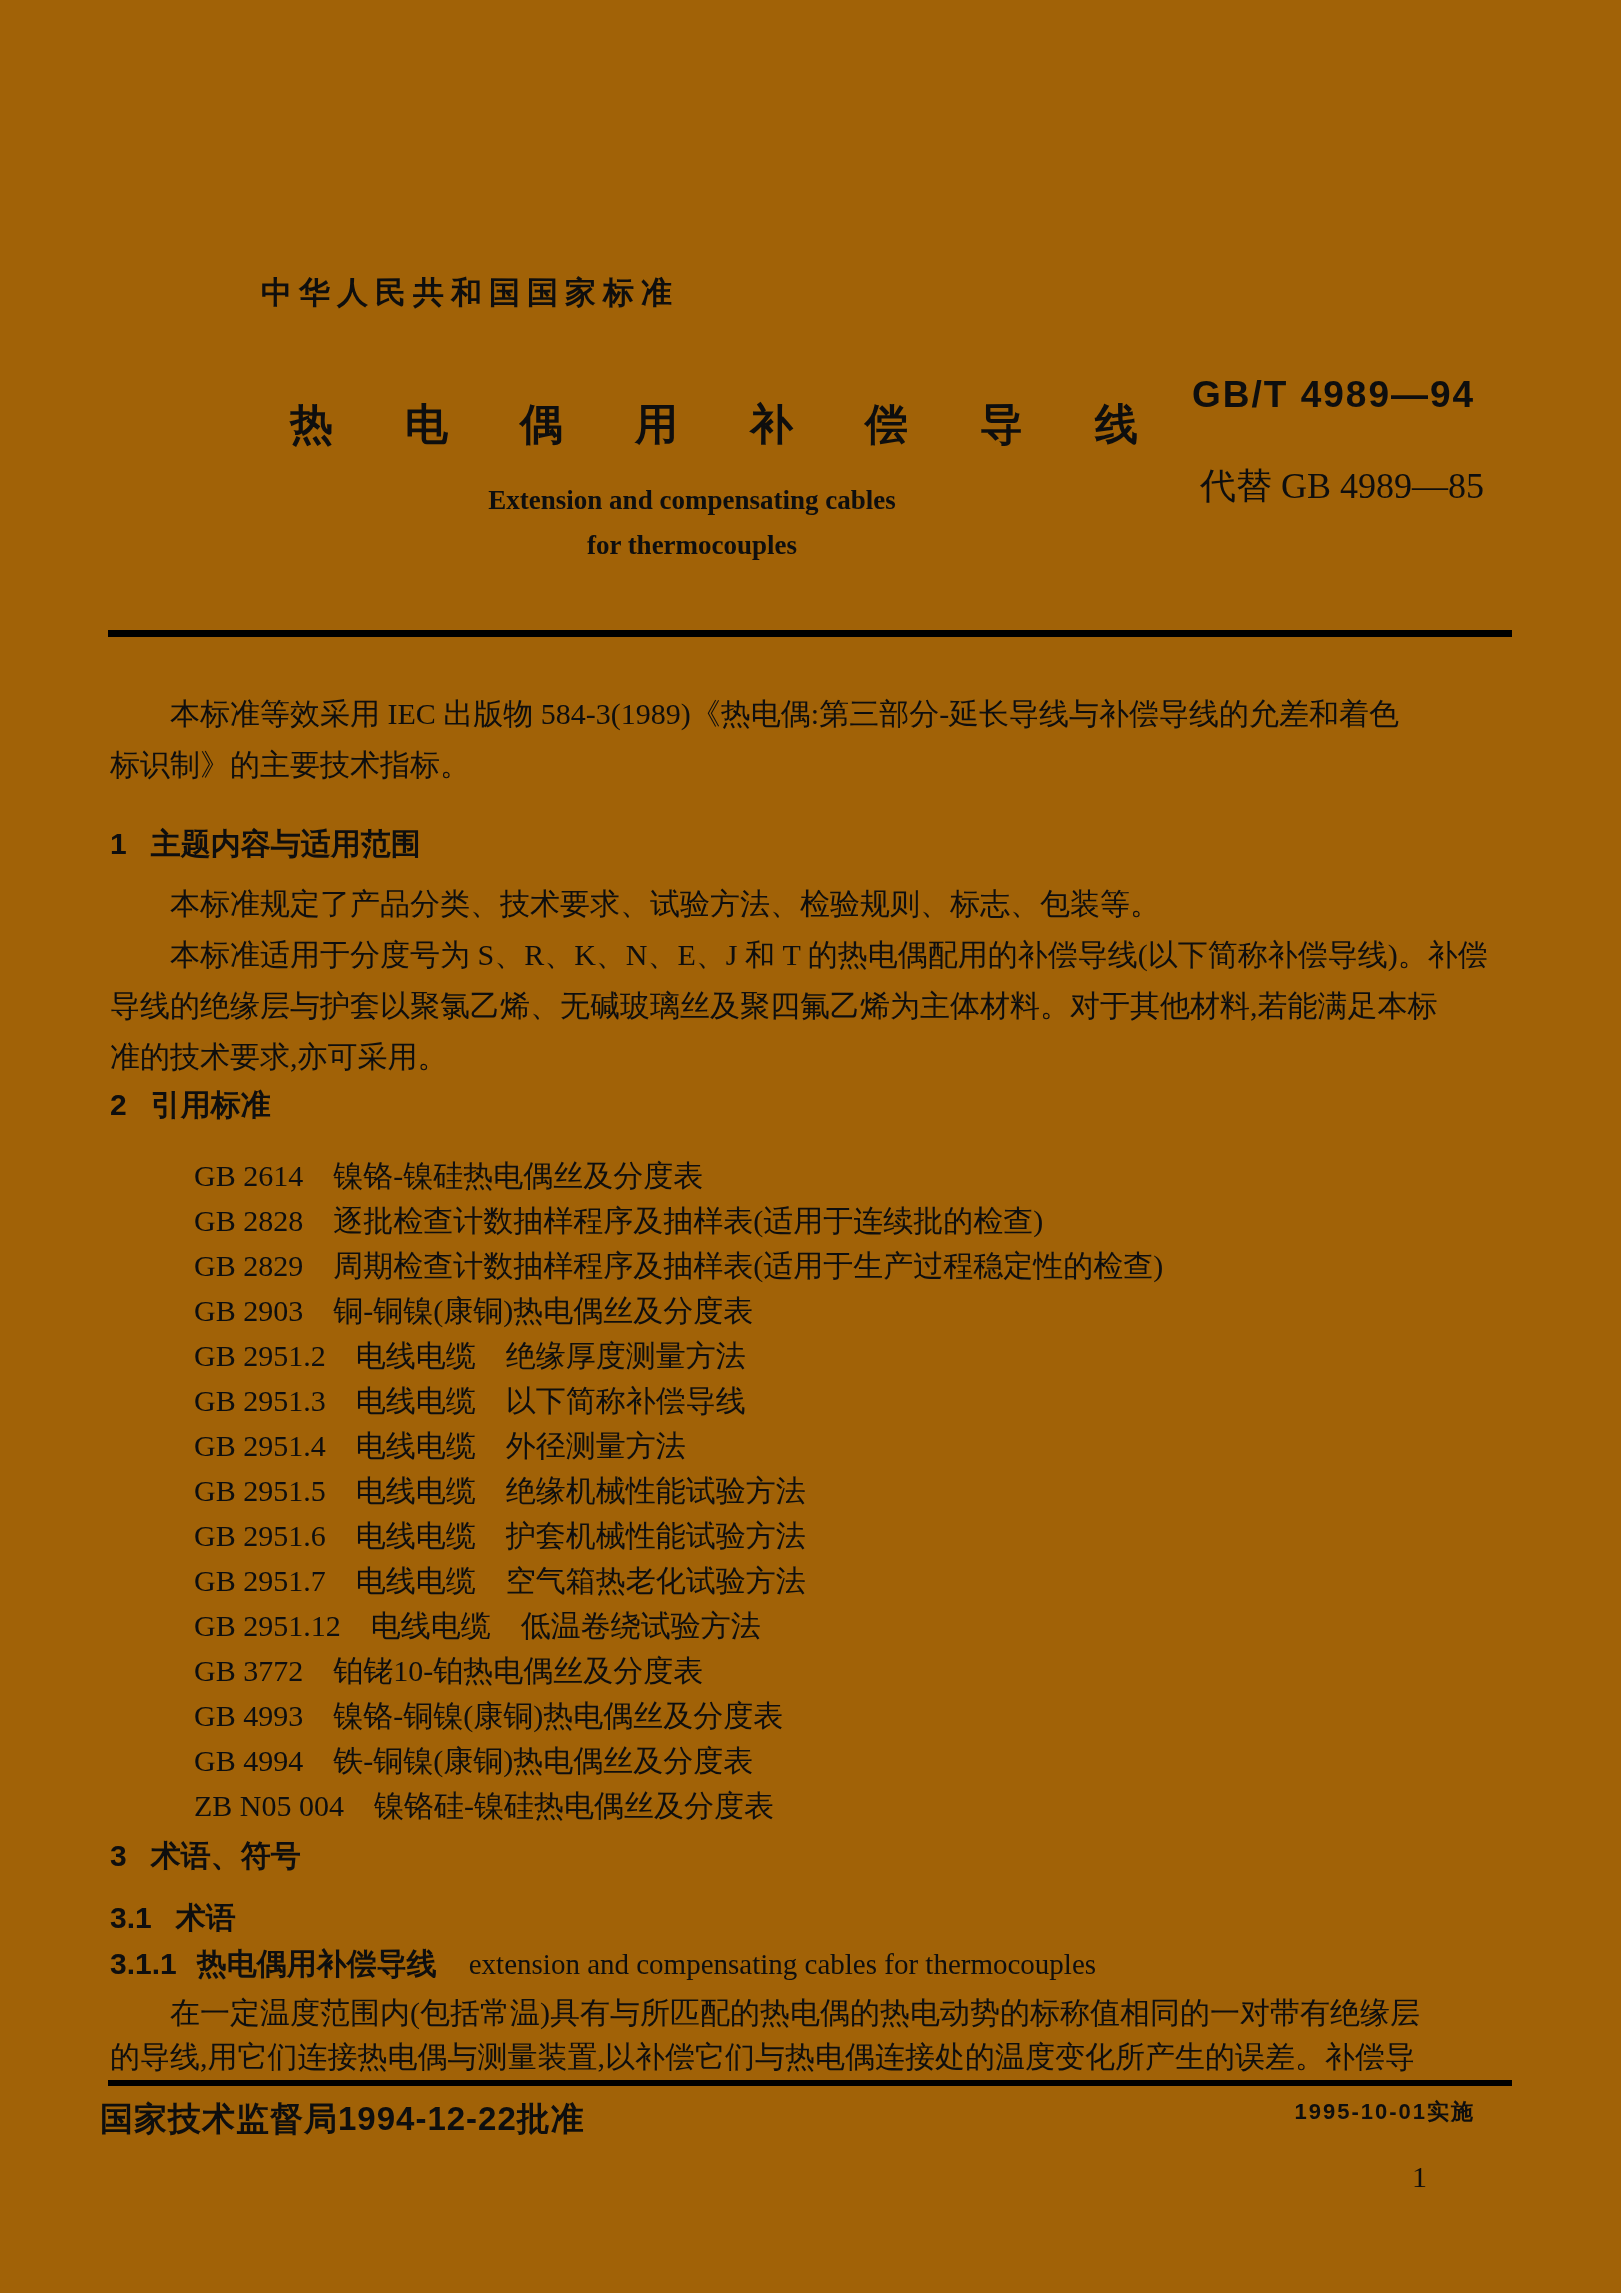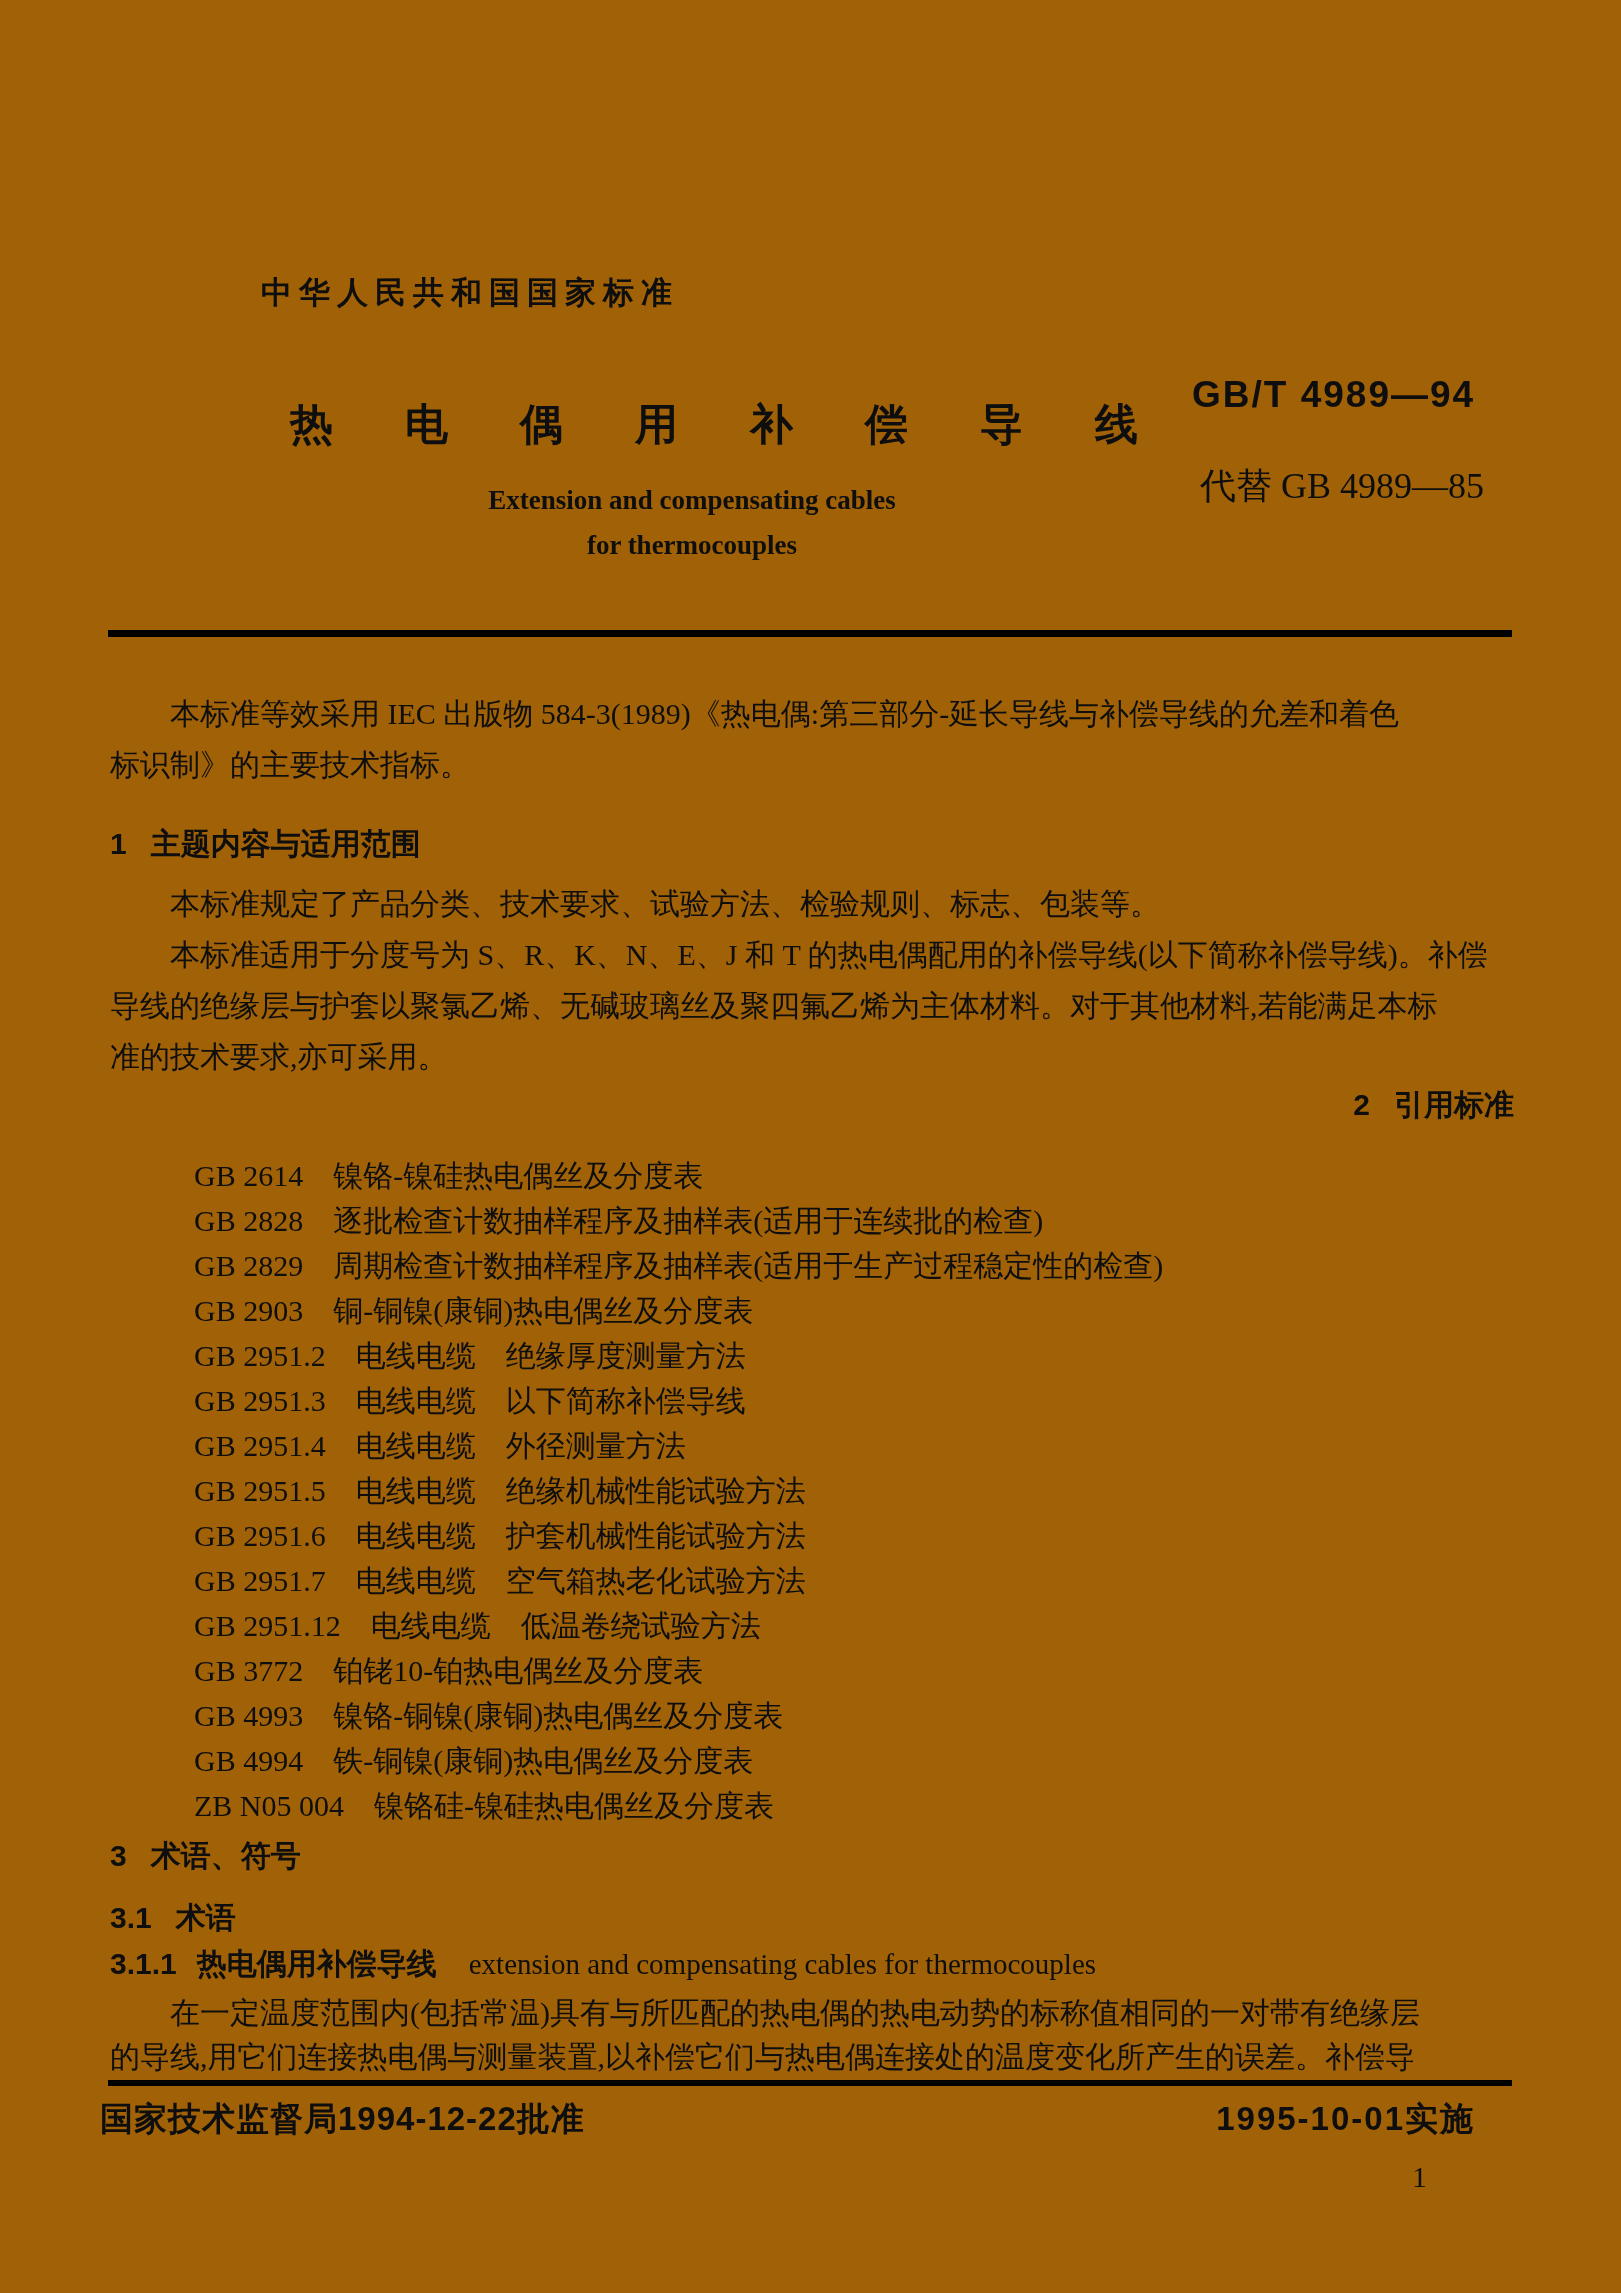--- a/index.html
+++ b/index.html
@@ -43,21 +43,21 @@
   .heading {
     font-family:"Liberation Sans", sans-serif; font-weight:bold;
     font-size:30px; line-height:36px; white-space:nowrap;
   }
   .heading .ht { margin-left:24px; }
 
   .intro  { top:688px; }
   .h1     { top:826px; }
   .p1     { top:878px; text-indent:60px; white-space:nowrap; }
   .p2     { top:929px; }
-  .h2     { top:1087px;text-align:right; }
+  .h2     { top:1087px; }
 
   .reflist { top:1153px; padding-left:84px; line-height:45px; }
   .ref-row { white-space:nowrap; }
   .ref-code { margin-right:30px; }
 
   .h3     { top:1838px; }
   .s31    { top:1900px; }
   .s311   { top:1946px; }
   .s311 .cn { margin-left:20px; }
   .s311 .en { margin-left:32px; font-family:"Liberation Serif", serif; font-weight:normal; font-size:29px;margin-top:34px; }
@@ -65,21 +65,21 @@
 
   
   .footer-approve {
     position:absolute; top:2097px; left:100px;
     font-family:"Liberation Sans", sans-serif; font-weight:bold;
     font-size:33px; letter-spacing:1px; white-space:nowrap;text-align:right;
   }
   .footer-implement {
     position:absolute; top:2097px; right:146px;
     font-family:"Liberation Sans", sans-serif; font-weight:bold;
-    font-size:33px; letter-spacing:2px; white-space:nowrap;
+    font-size:22px; letter-spacing:2px; white-space:nowrap;
   }
   .page-no { position:absolute; top:2160px; left:1412px; font-size:30px; }
 </style>
 </head>
 <body>
 
 <div class="page">
 
   <div class="std-header">中华人民共和国国家标准</div>
   <div class="cn-title">热电偶用补偿导线</div>

